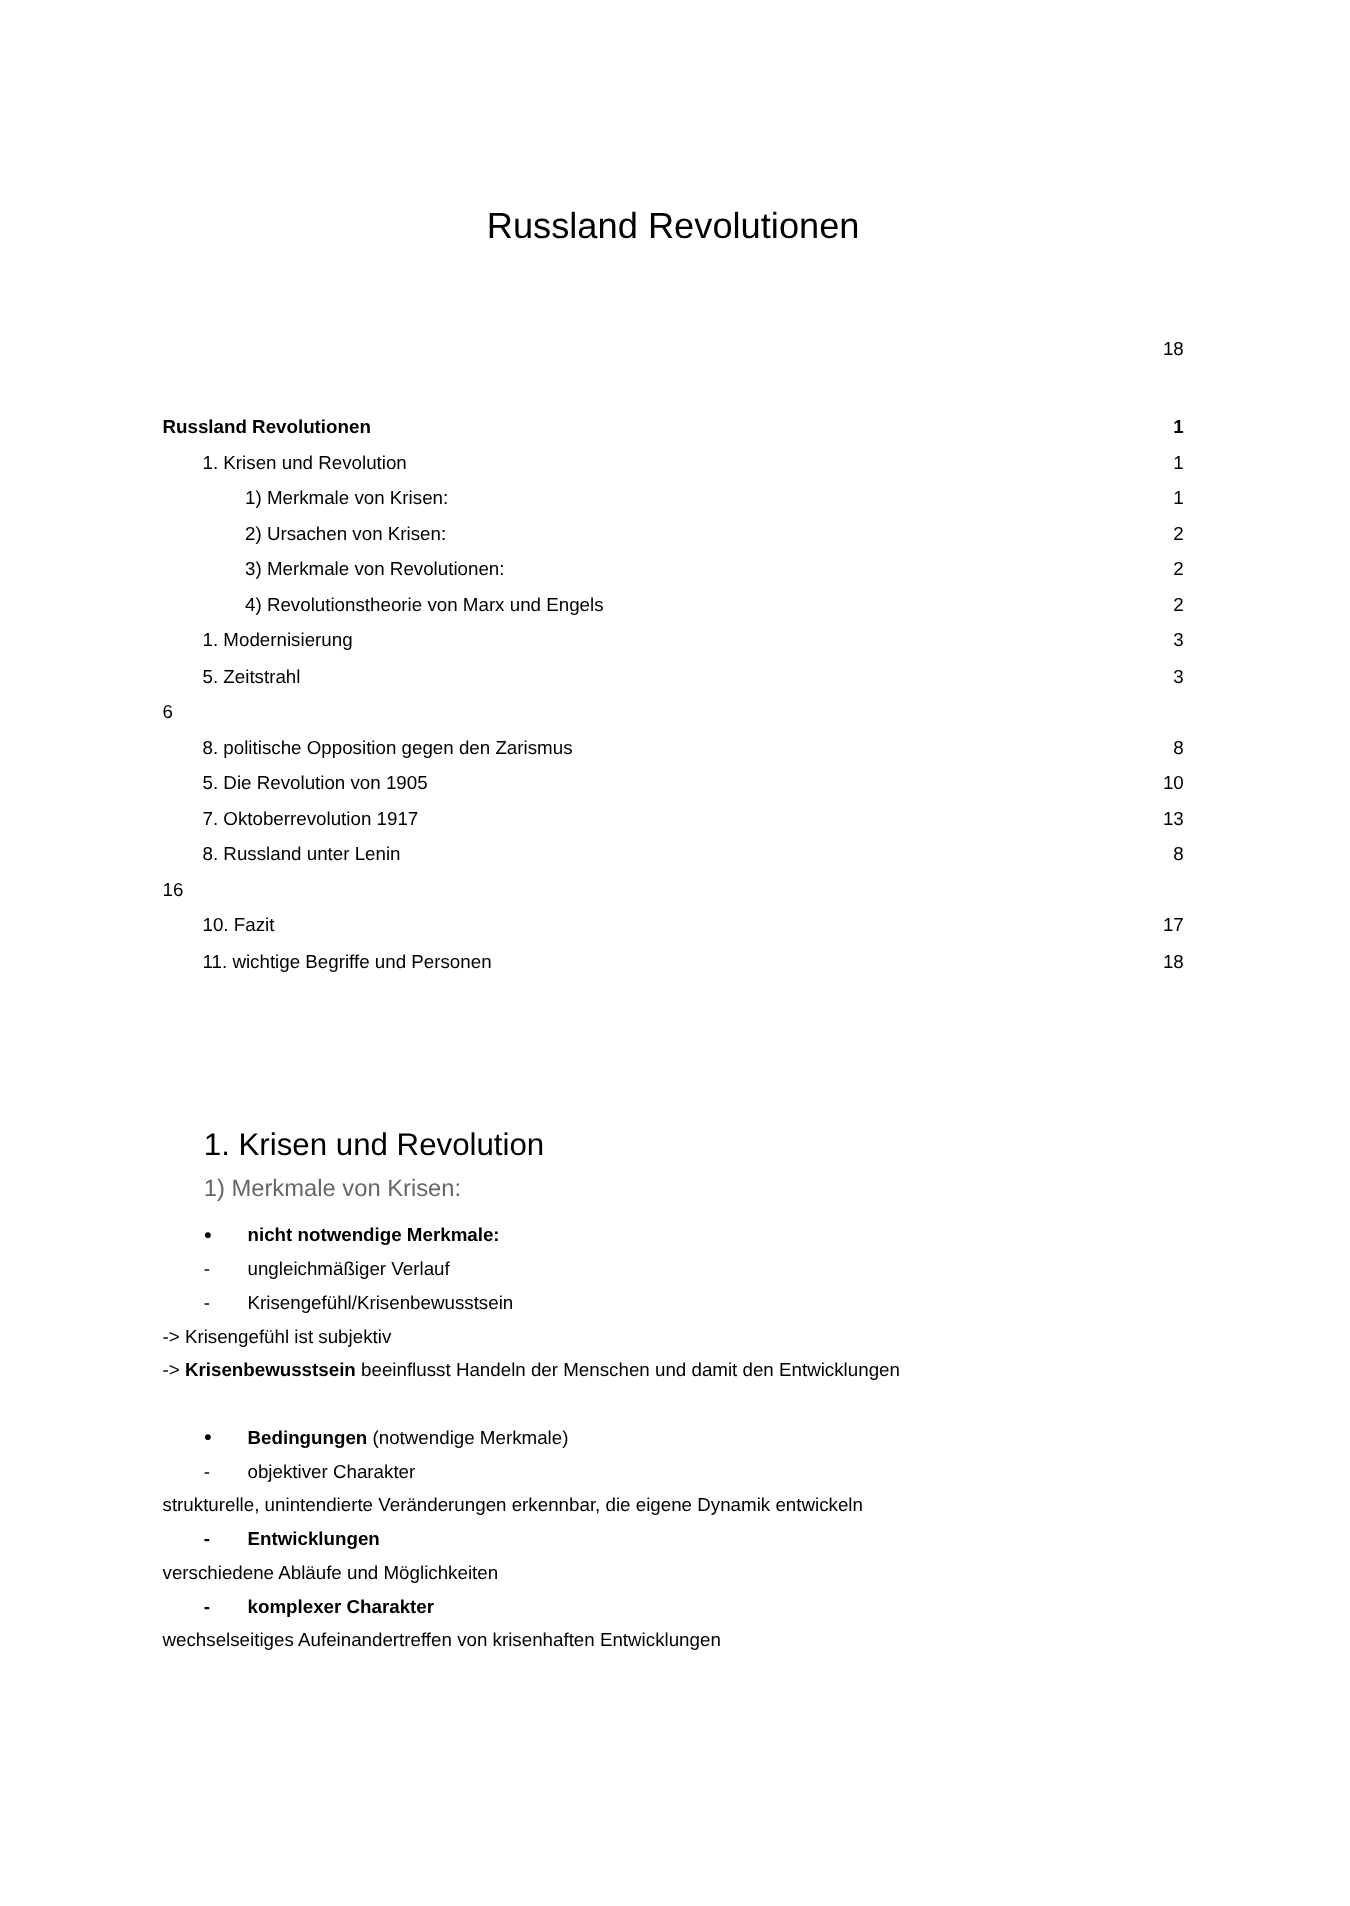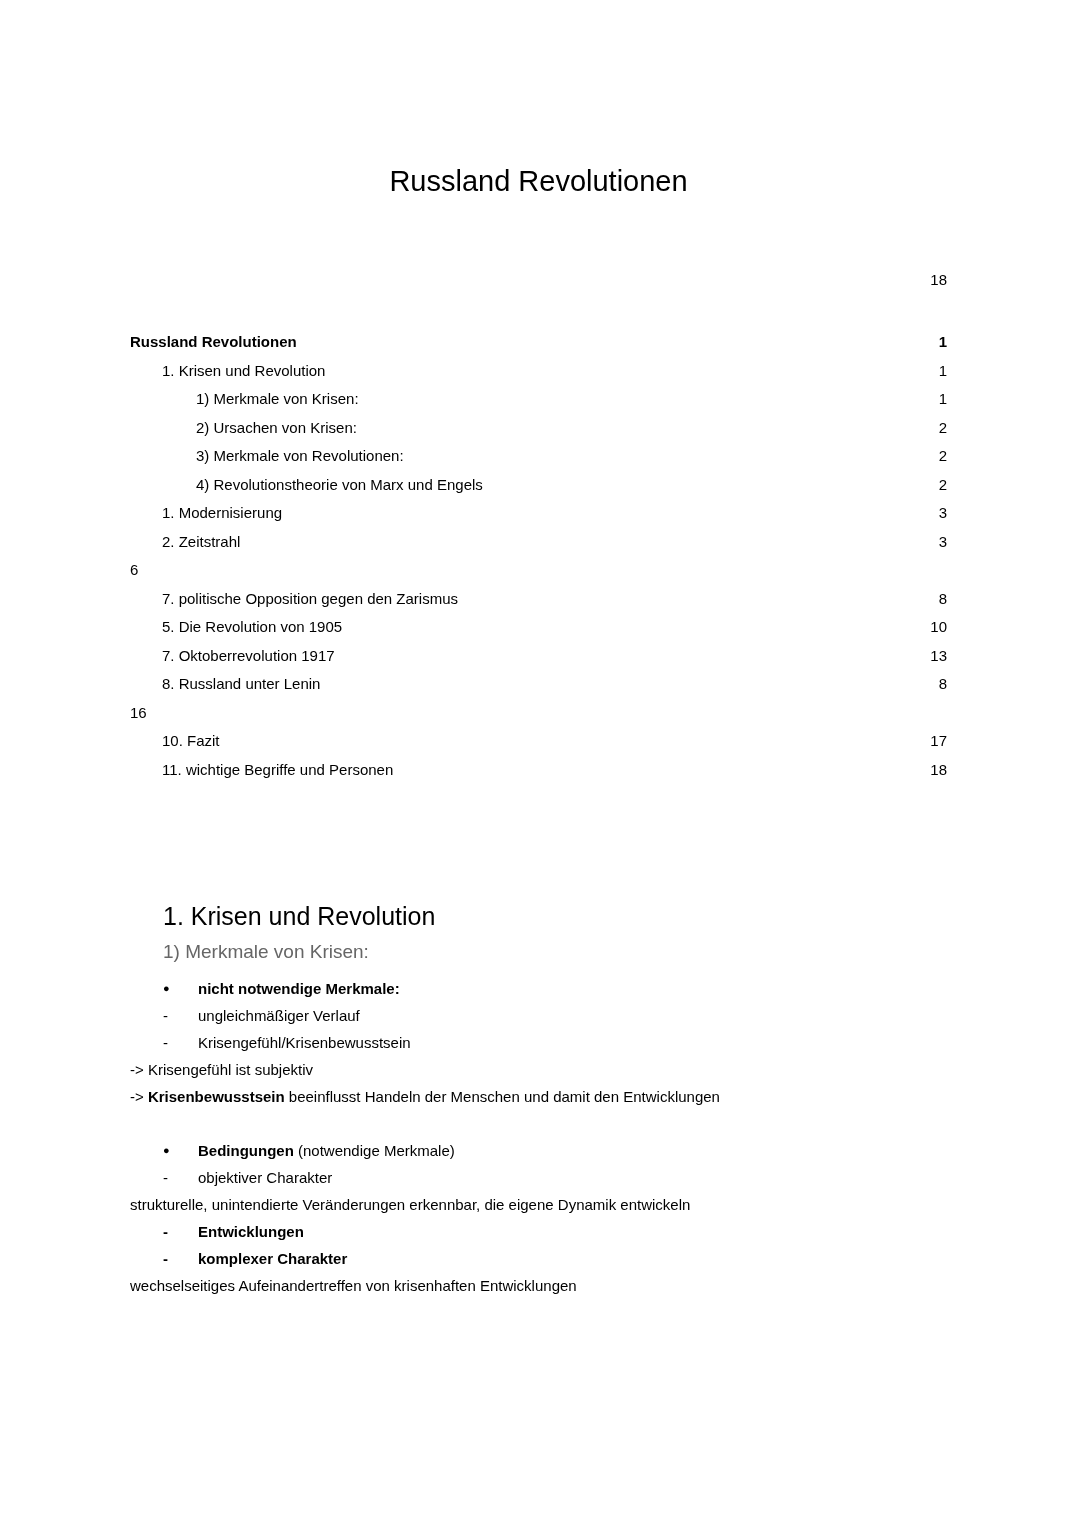--- a/index.html
+++ b/index.html
@@ -84,28 +84,28 @@
       </div>
       <div class="toc-row ind2">
         <span class="toc-label">4) Revolutionstheorie von Marx und Engels</span>
         <span class="toc-page">2</span>
       </div>
       <div class="toc-row ind1">
         <span class="toc-label">1. Modernisierung</span>
         <span class="toc-page">3</span>
       </div>
       <div class="toc-row ind1">
-        <span class="toc-label">2. Zeitstrahl</span>
+        <span class="toc-label">5. Zeitstrahl</span>
         <span class="toc-page">3</span>
       </div>
       <div class="toc-row ind1">
         <span class="toc-page">6</span>
       </div>
       <div class="toc-row ind1">
-        <span class="toc-label">7. politische Opposition gegen den Zarismus</span>
+        <span class="toc-label">8. politische Opposition gegen den Zarismus</span>
         <span class="toc-page">8</span>
       </div>
       <div class="toc-row ind1">
         <span class="toc-label">5. Die Revolution von 1905</span>
         <span class="toc-page">10</span>
       </div>
       <div class="toc-row ind1">
         <span class="toc-label">7. Oktoberrevolution 1917</span>
         <span class="toc-page">13</span>
       </div>
@@ -163,20 +163,21 @@
         <span class="text-col">objektiver Charakter</span>
       </div>
 
       <div class="plain-line">strukturelle, unintendierte Veränderungen erkennbar, die eigene Dynamik entwickeln</div>
 
       <div class="line">
         <span class="marker-col b">-</span>
         <span class="text-col b">Entwicklungen</span>
       </div>
 
+      <div class="plain-line">verschiedene Abläufe und Möglichkeiten</div>
 
       <div class="line">
         <span class="marker-col b">-</span>
         <span class="text-col b">komplexer Charakter</span>
       </div>
 
       <div class="plain-line">wechselseitiges Aufeinandertreffen von krisenhaften Entwicklungen</div>
 
     </div>
 

